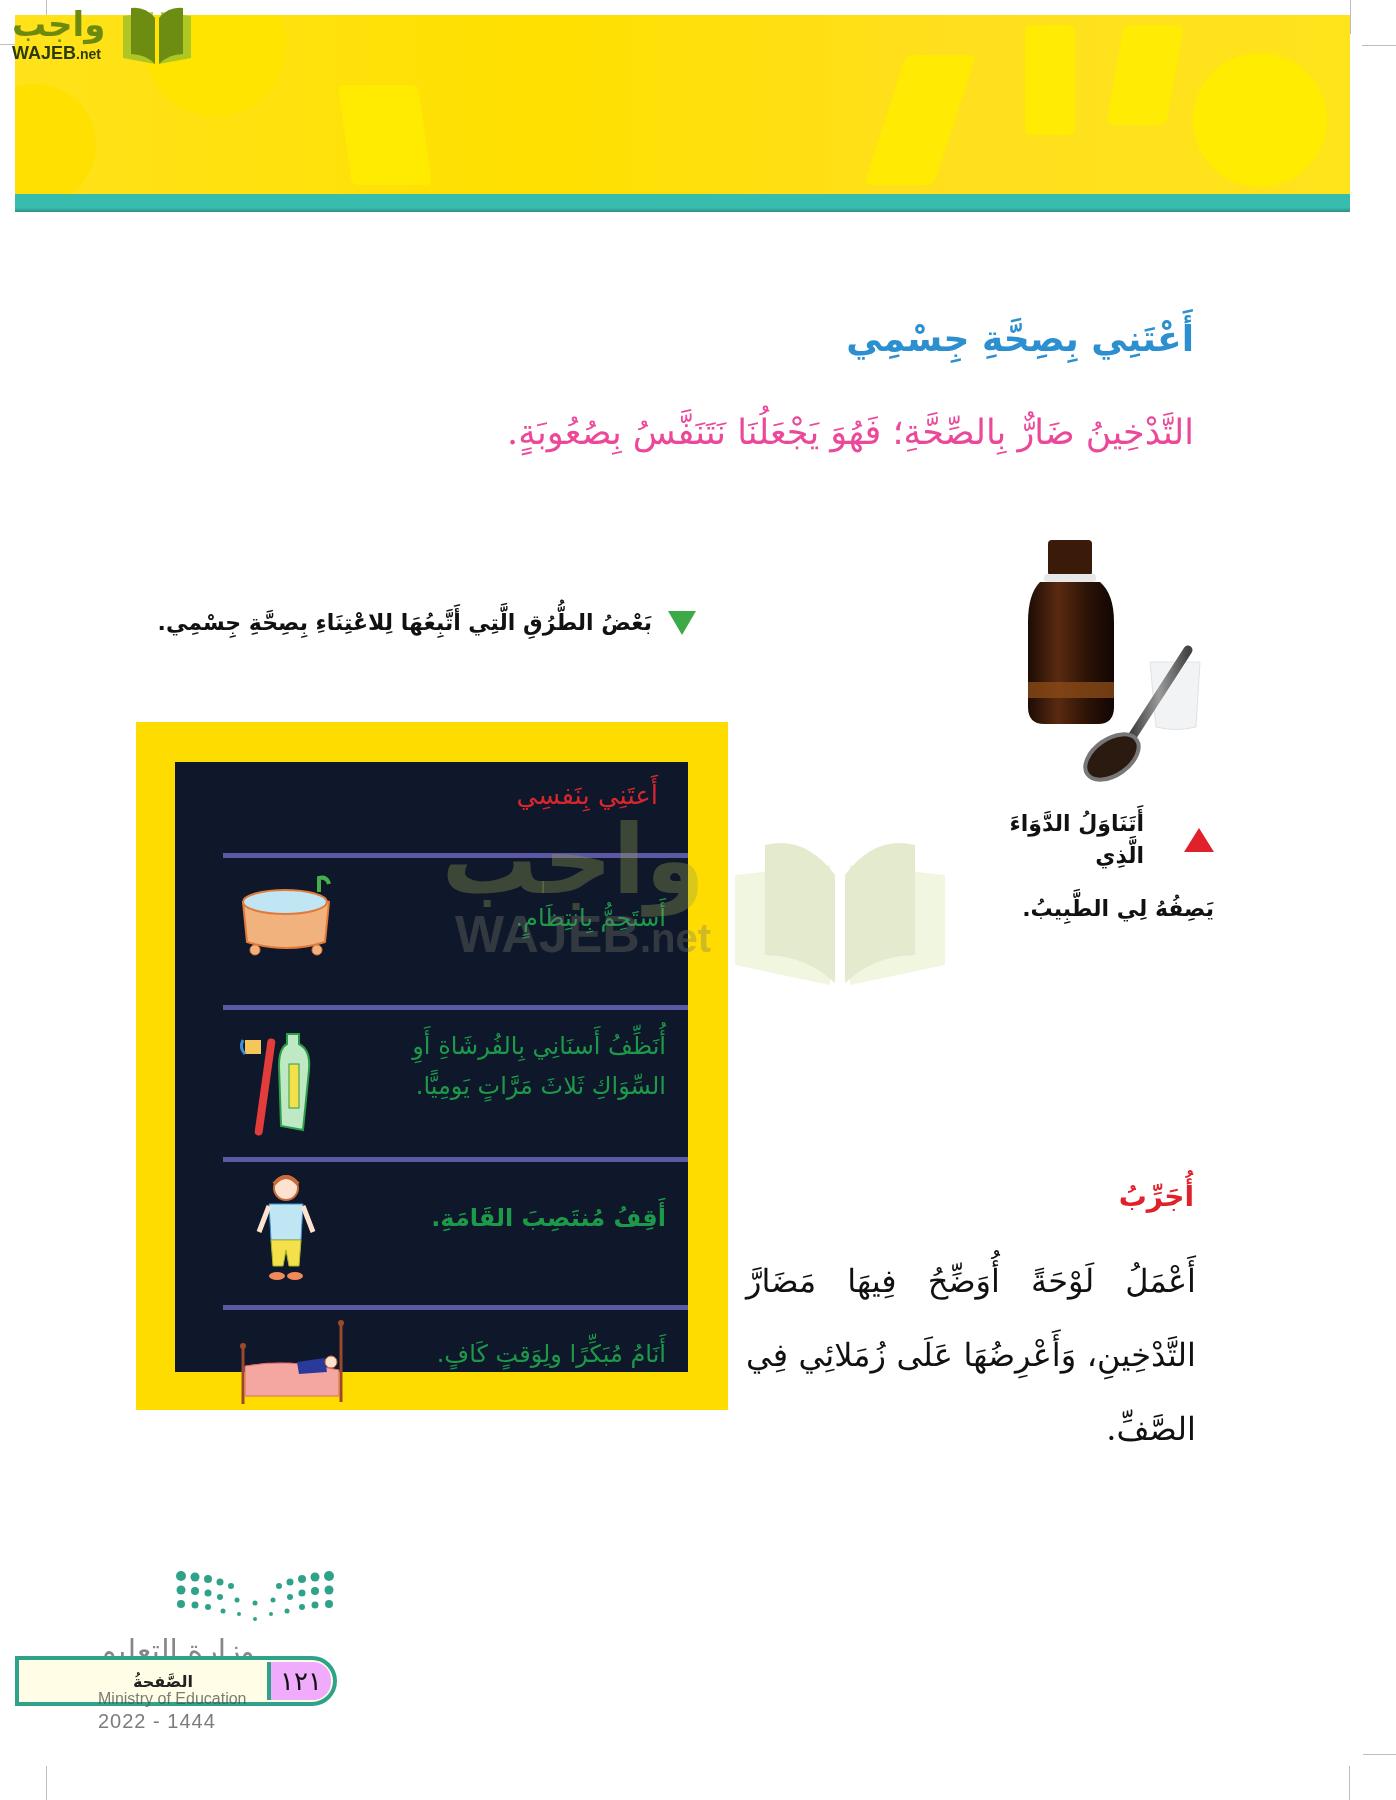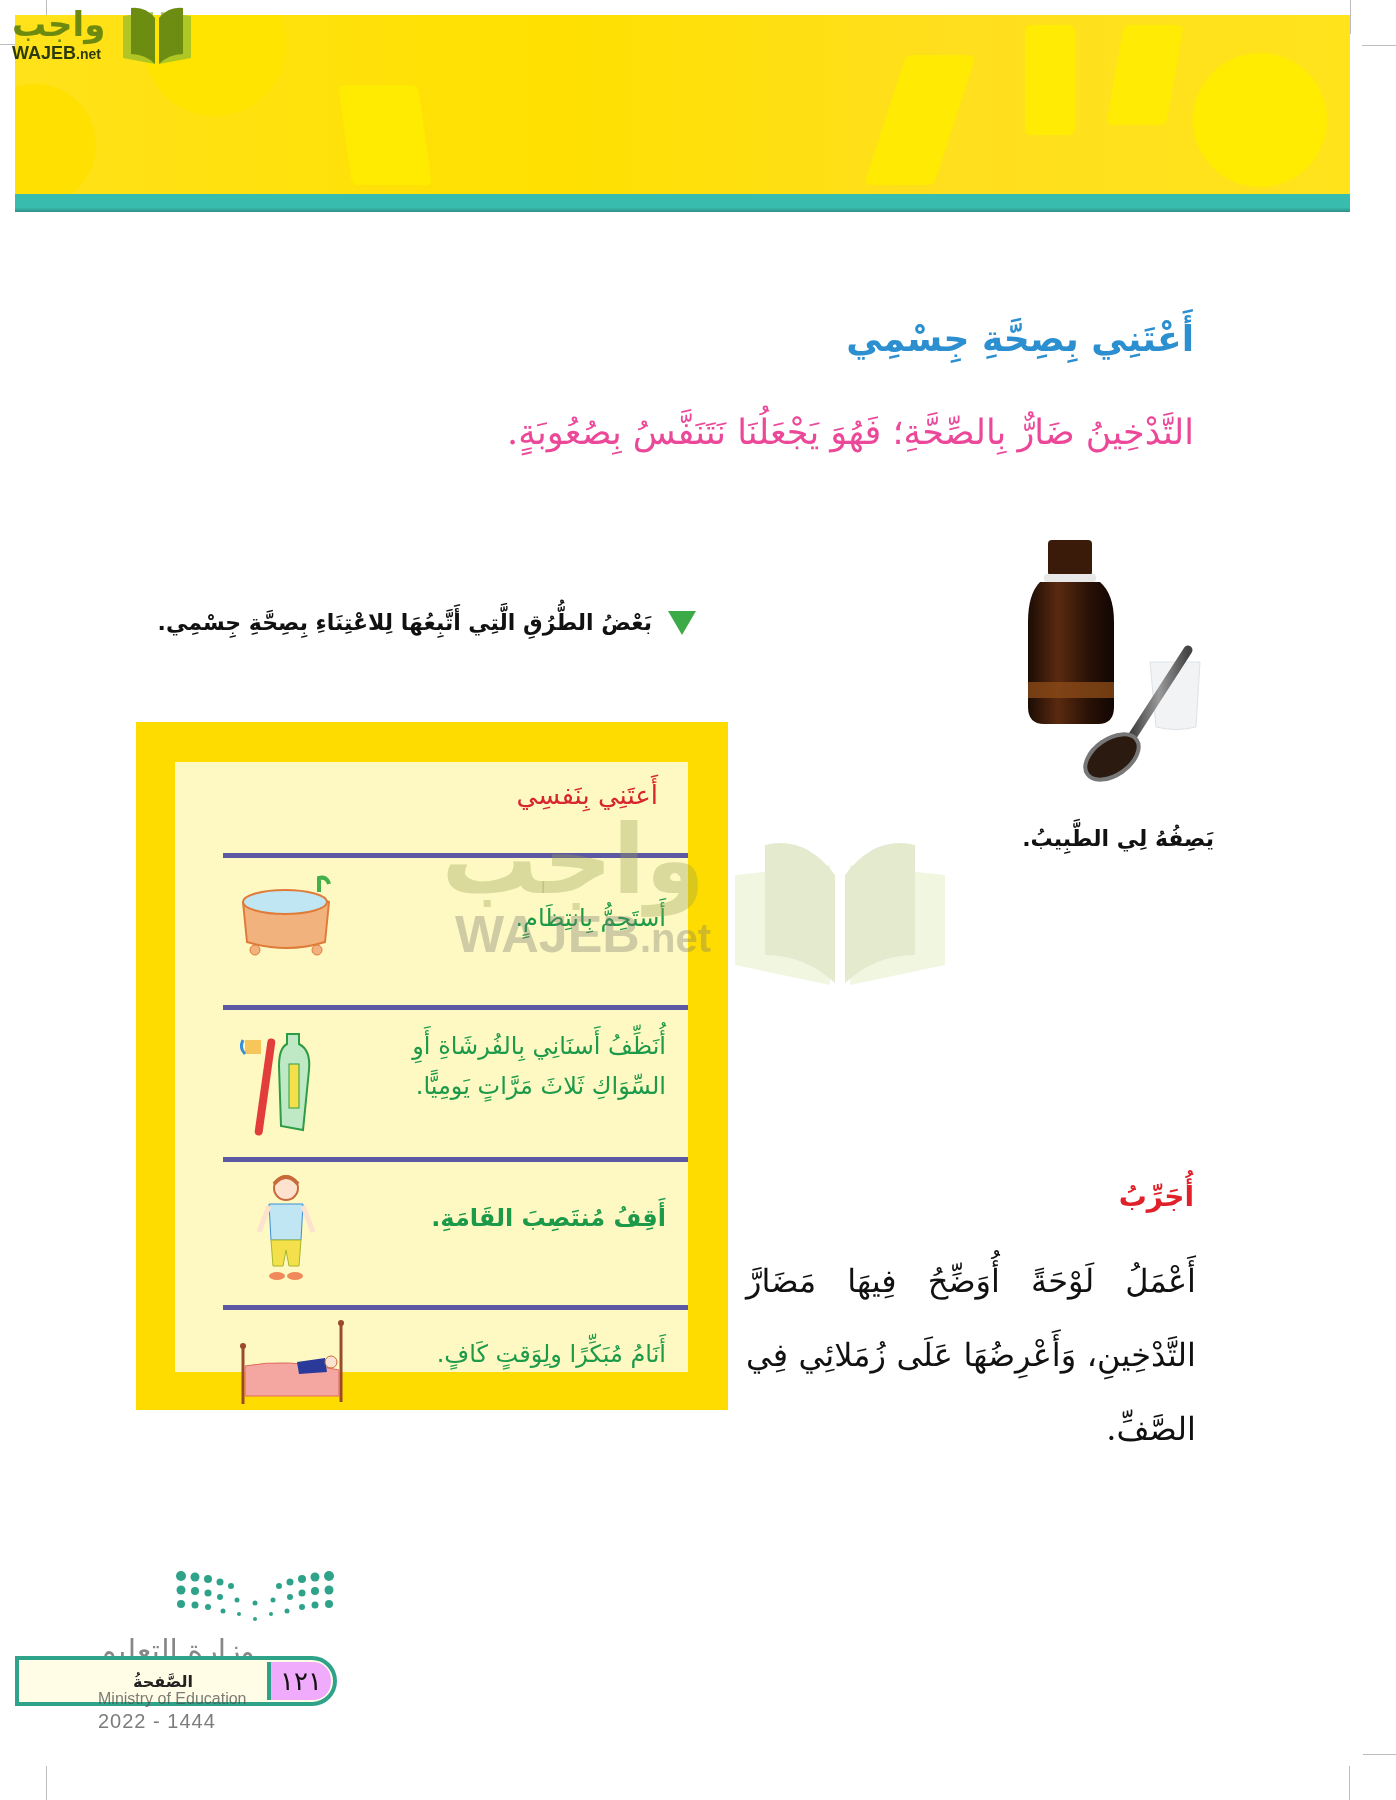--- a/index.html
+++ b/index.html
@@ -35,25 +35,25 @@
   .tri-down { width: 0; height: 0; border-left: 14px solid transparent; border-right: 14px solid transparent; border-top: 24px solid #3daa48; }
   .instr-text { font-size: 22px; font-weight: bold; color: #111; }
 
   
   .medicine { position: absolute; left: 1010px; top: 532px; width: 200px; height: 250px; }
 
   .caption { position: absolute; right: 180px; top: 808px; width: 260px; direction: rtl; }
   .caption-row { display: flex; align-items: center; gap: 40px; }
   .tri-up { width: 0; height: 0; border-left: 15px solid transparent; border-right: 15px solid transparent; border-bottom: 24px solid #e0212a; margin-right: 2px; }
   .caption-line { font-size: 22px; font-weight: bold; line-height: 32px; color: #111; }
-  .caption-line2 { margin-top: 18px; margin-right: 2px; font-size: 22px; font-weight: bold; color: #111; }
+  .caption-line2 { margin-top: 24px; margin-right: 2px; font-size: 22px; font-weight: bold; color: #111; }
 
   
   .care-box { position: absolute; left: 136px; top: 722px; width: 592px; height: 688px; background: #ffdc00; }
-  .care-inner { position: absolute; left: 39px; top: 40px; width: 513px; height: 610px; background: #fef9c3; padding-left: 48px; }
+  .care-inner { position: absolute; left: 39px; top: 40px; width: 513px; height: 610px; background: #0f172a; padding-left: 48px; }
   .care-head { height: 96px; position: relative; border-bottom: 5px solid #5d58a3; }
   .care-head span { position: absolute; right: 30px; top: 18px; font-size: 26px; color: #d7262e; direction: rtl; }
   .care-row { position: relative; border-bottom: 5px solid #5d58a3; }
   .care-row:last-child { border-bottom: none; }
   .care-row .txt { position: absolute; right: 22px; font-size: 24px; color: #1c9a4a; direction: rtl; line-height: 40px; text-align: right; }
   .care-row .pic { position: absolute; left: 14px; }
 
   
   .wm-book { position: absolute; left: 735px; top: 815px; width: 210px; height: 170px; opacity: 0.55; }
   .wm-text { position: absolute; left: 455px; top: 812px; width: 250px; text-align: center; pointer-events: none; }
@@ -132,20 +132,24 @@
   <rect x="38" y="8" width="44" height="36" rx="4" fill="#3a1a08"></rect>
   <rect x="34" y="42" width="52" height="8" rx="3" fill="#e8e8e8"></rect>
   <path d="M30 50 Q18 62 18 90 L18 175 Q18 192 34 192 L88 192 Q104 192 104 175 L104 90 Q104 62 90 50 Z" fill="url(#glass)"></path>
   <rect x="18" y="150" width="86" height="16" fill="#8a4a16" opacity="0.8"></rect>
   <path d="M140 130 L190 130 L186 195 Q166 200 146 195 Z" fill="#f1f3f5" stroke="#dfe3e6"></path>
   <path d="M178 118 L120 208" stroke="url(#spoon)" stroke-width="9" stroke-linecap="round"></path>
   <ellipse cx="102" cy="225" rx="30" ry="18" transform="rotate(-35 102 225)" fill="#2b1a10" stroke="#777" stroke-width="4"></ellipse>
 </svg>
 
 <div class="caption">
+  <div class="caption-row">
+    <span class="tri-up"></span>
+    <span class="caption-line">أَتَنَاوَلُ الدَّوَاءَ الَّذِي</span>
+  </div>
   <div class="caption-line2">يَصِفُهُ لِي الطَّبِيبُ.</div>
 </div>
 
 <svg class="wm-book" viewBox="0 0 210 170">
   <path d="M0 60 L95 50 L95 170 L0 150 Z" fill="#e6efc7"></path>
   <path d="M210 60 L115 50 L115 170 L210 150 Z" fill="#e6efc7"></path>
   <path d="M30 30 Q70 20 100 60 L100 168 Q70 140 30 140 Z" fill="#cdd9a6"></path>
   <path d="M180 30 Q140 20 110 60 L110 168 Q140 140 180 140 Z" fill="#cdd9a6"></path>
 </svg>
 

